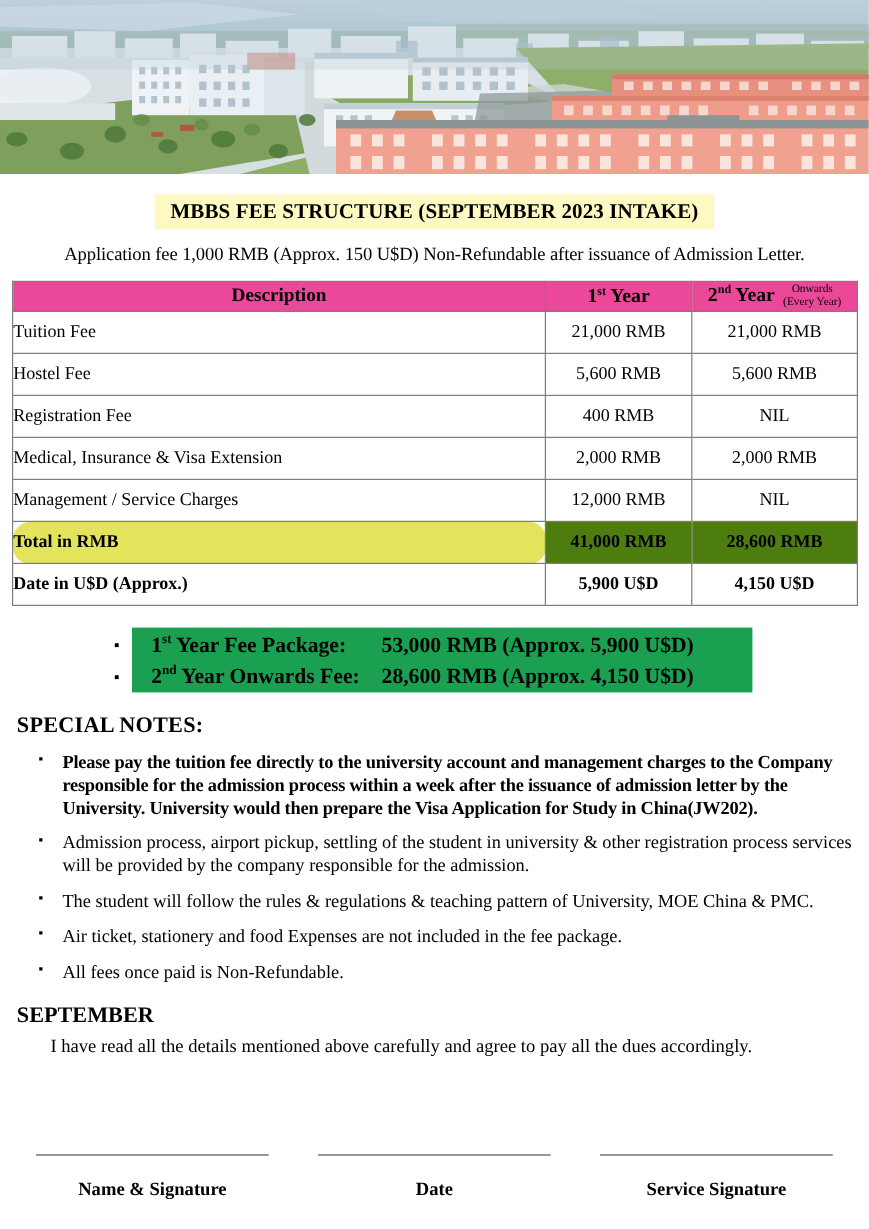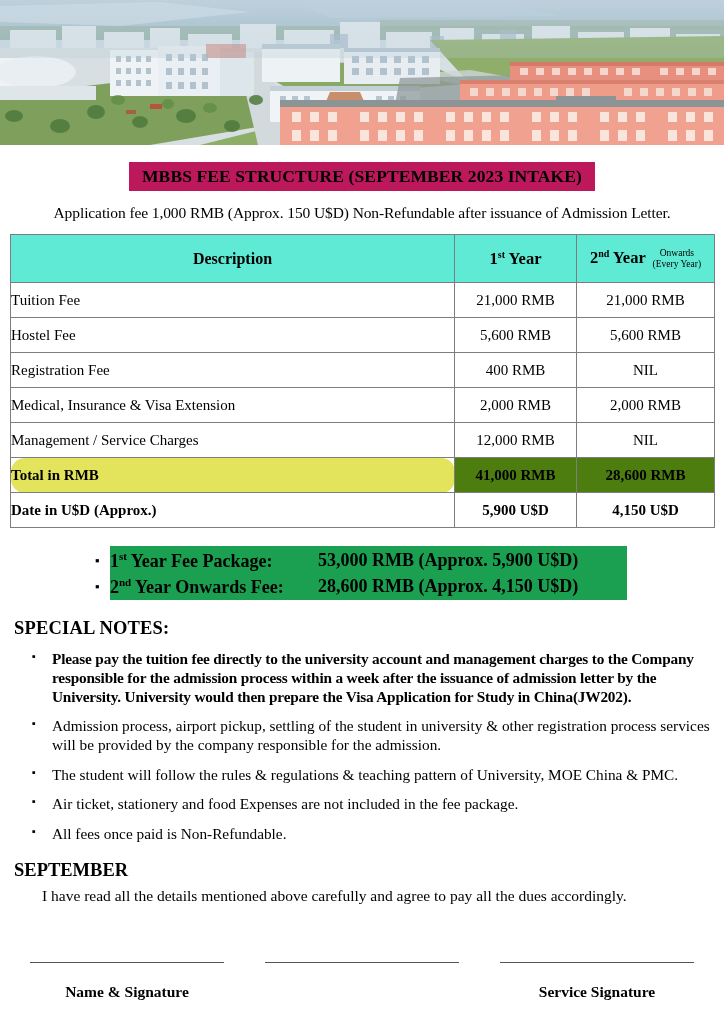--- a/index.html
+++ b/index.html
@@ -28,21 +28,21 @@
   }
   .banner svg { display: block; width: 724px; height: 145px; }
 
   
   .title-wrap {
     text-align: center;
     margin-top: 17px;
   }
   .title-banner {
     display: inline-block;
-    background: #be185d;
+    background: #fef9c3;
     color: #000000;
     font-weight: bold;
     font-size: 17.5px;
     letter-spacing: 0.1px;
     padding: 5px 13px 6px 13px;
     line-height: 1.05;
   }
 
   .appfee {
     text-align: center;
@@ -65,24 +65,24 @@
     height: 35px;
     font-size: 15px;
     font-weight: normal;
     vertical-align: middle;
   }
   col.c-desc { width: 444px; }
   col.c-y1   { width: 122px; }
   col.c-y2   { width: 138px; }
 
   table.fee thead th {
-    background: #5eead4;
+    background: #ec4899;
     font-weight: bold;
     text-align: center;
-    height: 48px;
+    height: 25px;
     font-size: 16px;
   }
   .hdr-yr { font-size: 16.5px; font-weight: bold; white-space: nowrap; }
   .hdr-yr sup { font-size: 10px; vertical-align: super; }
   .hdr-sub {
     display: inline-block;
     font-size: 9.5px;
     font-weight: normal;
     line-height: 1.1;
     text-align: center;
@@ -140,20 +140,21 @@
   .summary-row.r2 { top: 27px; }
   .summary-bullet {
     width: 17px;
     font-size: 13px;
     line-height: 1;
     padding-left: 2px;
   }
   .summary-label {
     display: inline-block;
     width: 208px;
+    padding-left: 16px;
   }
   .summary-label sup { font-size: 11px; vertical-align: super; }
   .summary-value { display: inline-block; }
 
   
   .notes-head {
     font-size: 18.5px;
     font-weight: bold;
     margin: 14px 0 0 14px;
     letter-spacing: 0.2px;
@@ -546,18 +547,19 @@
 <div class="agreement-head">SEPTEMBER</div>
 <div class="agreement-text">I have read all the details mentioned above carefully and agree to pay all the dues accordingly.</div>
 
 <div class="signatures">
   <div class="sig-block">
     <div class="sig-line"></div>
     <div class="sig-label">Name &amp; Signature</div>
   </div>
   <div class="sig-block mid">
     <div class="sig-line"></div>
+    <div class="sig-label">Date</div>
   </div>
   <div class="sig-block">
     <div class="sig-line"></div>
     <div class="sig-label">Service Signature</div>
   </div>
 </div>
 
 </body></html>

